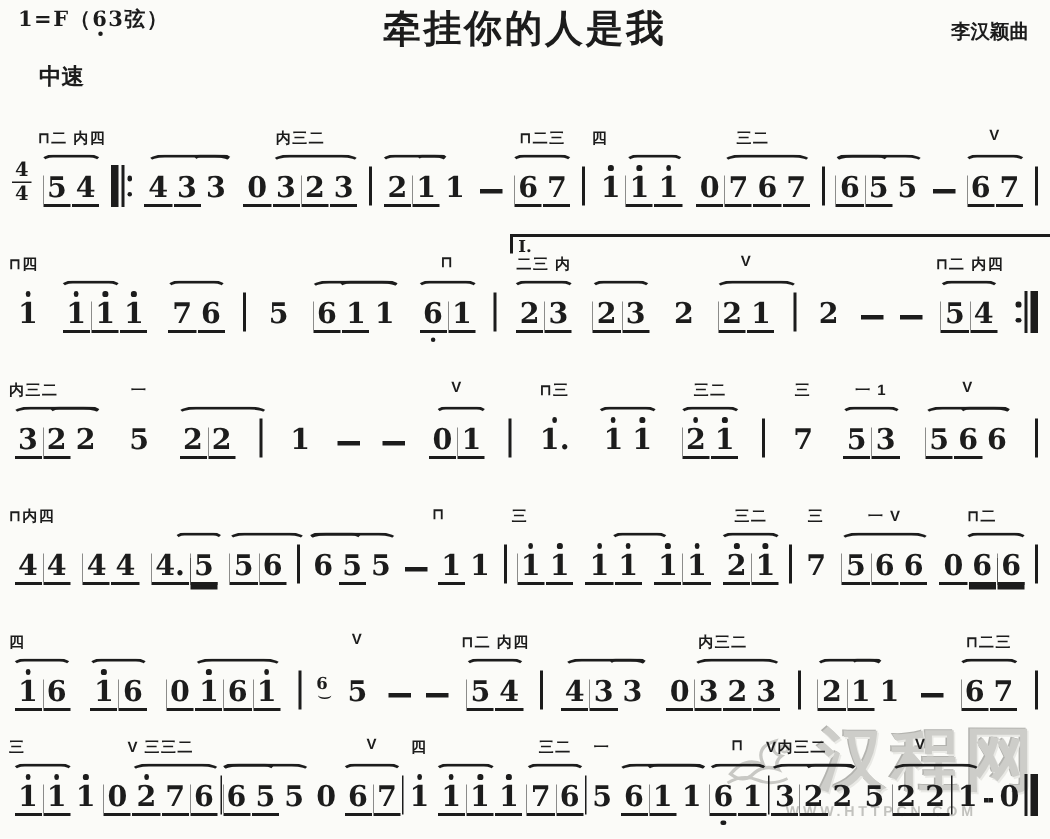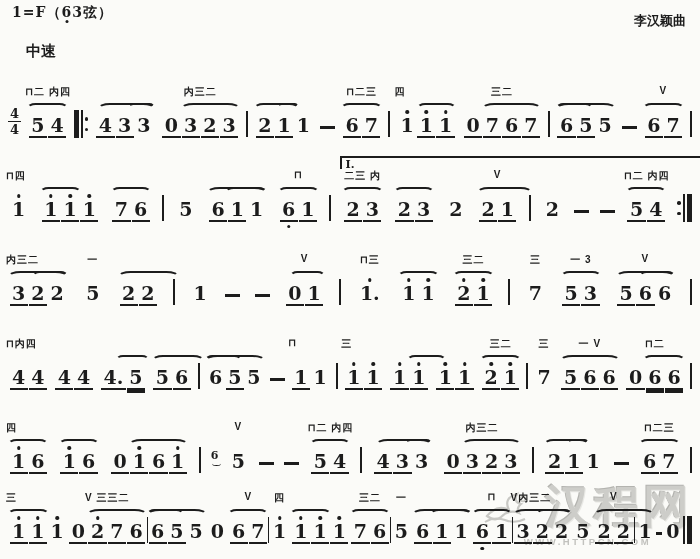--- a/index.html
+++ b/index.html
@@ -59,20 +59,21 @@
             text-shadow:1px 1px 0 #e9e9e5, -1px -1px 0 #b3b3af; }
   .wmurl { font-size:9.5px; font-weight:bold; color:#c2c2be; letter-spacing:2.5px; margin-top:-2px; }
 </style>
 </head>
 <body>
 
 <div class="page">
 
   <div class="header">
     <div class="key"><span>1=F（</span><span class="keylow">6</span><span>3弦）</span></div>
+    <div class="title">牵挂你的人是我</div>
     <div class="composer">李汉颖曲</div>
     <div class="tempo">中速</div>
   </div>
 
   <div id="score">
       <div class="system">
         <div class="trow">
           <div class="tsig">
             <div class="tst">4</div>
             <div class="tsb">4</div>
@@ -275,21 +276,21 @@
             <div class="slur" style="left: 0%; width: 100%;"></div>
             <span class="note u1"><span class="dg">2</span><span class="dotA"></span></span>
             <span class="note u1"><span class="dg">1</span><span class="dotA"></span></span>
           </div>
           <div class="bar"></div>
           <div class="grp">
             <div class="marks">三</div>
             <span class="note"><span class="dg">7</span></span>
           </div>
           <div class="grp">
-            <div class="marks">一 3</div>
+            <div class="marks">一 1</div>
             <div class="slur" style="left: 0%; width: 100%;"></div>
             <span class="note u1"><span class="dg">5</span></span>
             <span class="note u1"><span class="dg">3</span></span>
           </div>
           <div class="grp">
             <div class="marks">V</div>
             <div class="slur" style="left: 0%; width: 100%;"></div>
             <div class="slur" style="left: 40%; width: 60%;"></div>
             <span class="note u1"><span class="dg">5</span></span>
             <span class="note u1"><span class="dg">6</span></span>

